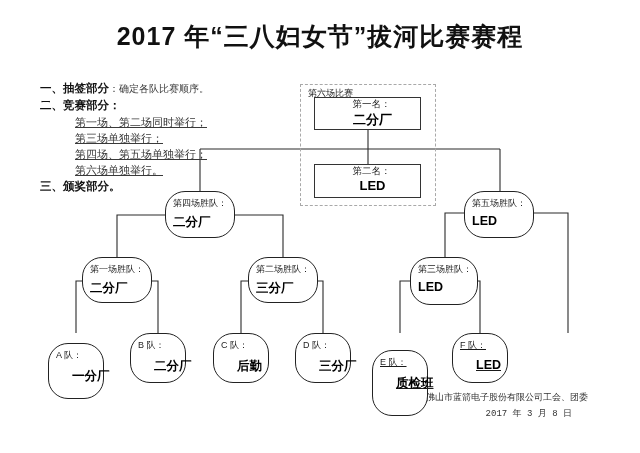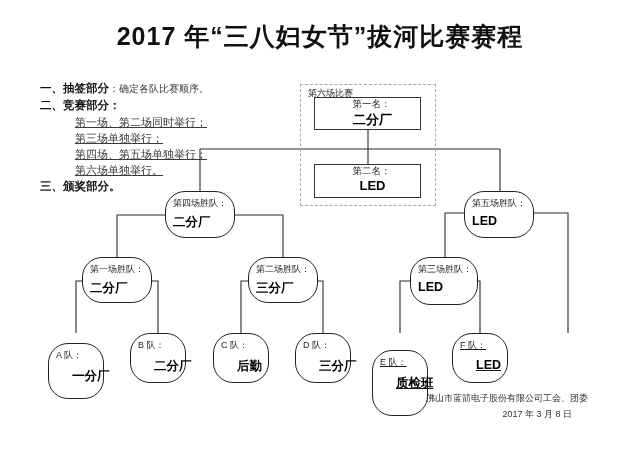--- a/index.html
+++ b/index.html
@@ -25,21 +25,21 @@
   .dashed-label{position:absolute;font-size:9px;color:#222;}
   .fbox{position:absolute;box-sizing:border-box;border:1.2px solid #333;background:#fff;
         display:flex;align-items:center;padding-left:8px;flex-direction:column;}
   .flabel{font-size:9.5px;color:#222;white-space:nowrap;}
   .fname{font-size:13px;font-weight:bold;color:#000;margin-left:2px;white-space:nowrap;}
   
   svg.wires{position:absolute;left:0;top:0;z-index:0;}
   .boxes{position:absolute;left:0;top:0;width:640px;height:453px;z-index:1;}
   
   .footer{position:absolute;top:390px;right:52px;text-align:right;
-          font-family:Liberation Sans, sans-serif;font-size:9px;color:#333;line-height:16px;}
+          font-family:Liberation Mono, monospace;font-size:9px;color:#333;line-height:16px;}
   .footer .date{padding-right:16px;}
 </style>
 </head>
 <body>
 
 <div class="slide">
 
   <svg class="wires" width="640" height="453">
     <g stroke="#2a2a2a" stroke-width="1.1" fill="none">
 

